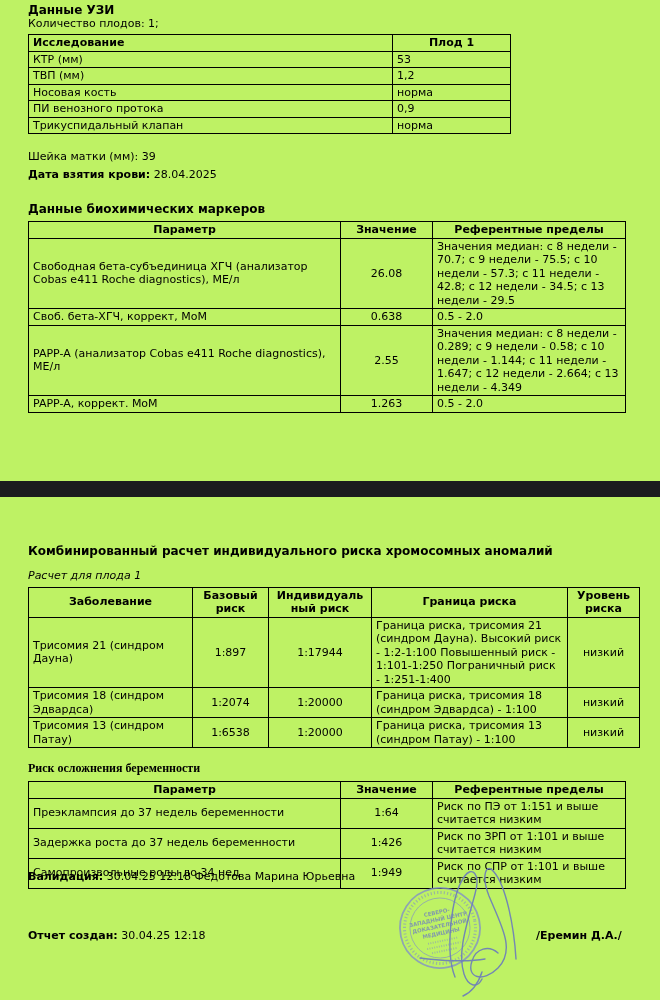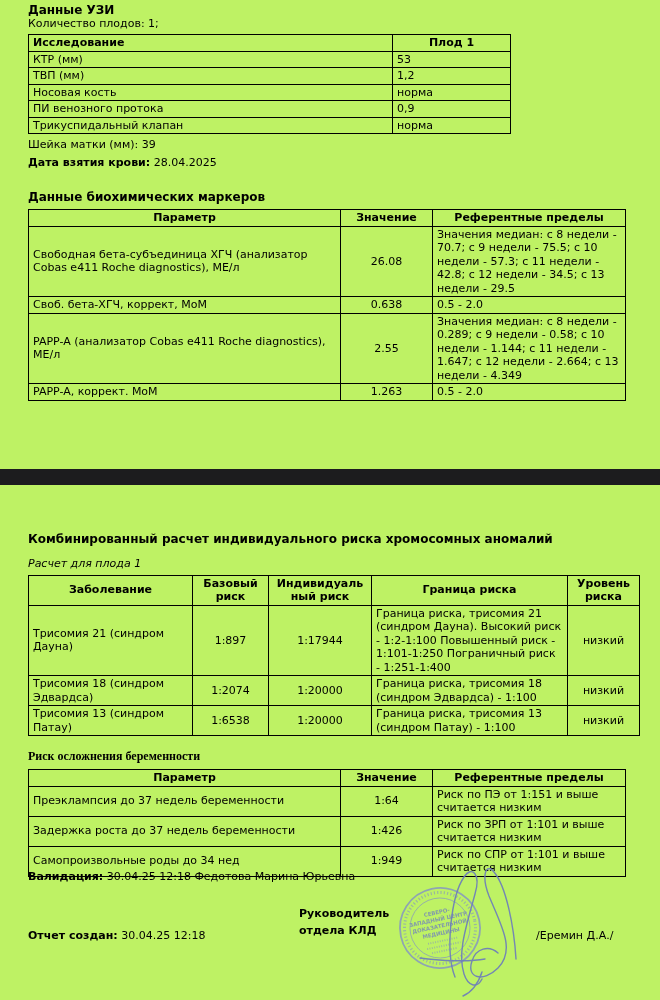--- a/index.html
+++ b/index.html
@@ -13,33 +13,33 @@
   table{border-collapse:collapse;table-layout:fixed;margin:0;}
   td,th{border:1px solid #000;padding:1px 4px;line-height:13.5px;font-size:11px;
         font-weight:normal;text-align:left;vertical-align:middle;word-wrap:break-word;}
   th{font-weight:bold;text-align:center;}
   .c{text-align:center;}
 
   .t-uzi{width:482px;margin-top:4px;}
   .t-biochem,.t-compl{width:597px;margin-top:5px;}
   .t-risk{width:611px;margin-top:5px;}
 
-  .mt-cervix{margin-top:4px;}
+  .mt-cervix{margin-top:16px;}
   .mt-blood{margin-top:5px;}
   .h-biochem{margin-top:21px;}
   .black-bar{width:660px;height:16px;background:#1c1c1e;margin-left:-28px;margin-top:68px;}
   .h-combined{margin-top:47px;}
   .subtitle{margin-top:11px;font-style:italic;}
   .h-compl{margin-top:13px;font-family:Liberation Serif, serif;}
 
   .footer-abs{position:absolute;white-space:nowrap;}
   .f-validation{left:28px;top:859px;}
   .f-report{left:28px;top:918px;}
   .f-head{left:299px;top:905px;width:140px;font-weight:bold;line-height:17px;white-space:normal;}
-  .f-name{left:536px;top:918px;font-weight:normal;}
+  .f-name{left:536px;top:918px;font-weight:bold;}
   .f-sig{left:385px;top:862px;width:210px;height:136px;}
 </style>
 </head>
 <body>
 
 <div class="page">
   <div class="content">
 
     <p class="sec-title">Данные УЗИ</p>
     <p class="plain">Количество плодов: 1;</p>
@@ -192,24 +192,20 @@
         <td>Риск по СПР от 1:101 и выше считается низким</td>
       </tr>
     </tbody>
       </table>
   </div>
 
   <p class="footer-abs f-validation"><span class="bold">Валидация:</span> <span>30.04.25 12:18  Федотова Марина Юрьевна</span></p>
 
   <p class="footer-abs f-report"><span class="bold">Отчет создан:</span> <span>30.04.25 12:18</span></p>
 
-  <div class="footer-abs f-head">
-    <div>Руководитель</div>
-    <div>отдела КЛД</div>
-  </div>
 
   <svg class="footer-abs f-sig" viewBox="0 0 210 136">
     <g transform="rotate(-12 55 66)" stroke="#8392c6" fill="none" opacity="0.8">
       <circle cx="55" cy="66" r="40" stroke-width="1.8"></circle>
       <circle cx="55" cy="66" r="30" stroke-width="0.8"></circle>
       <circle cx="55" cy="66" r="35.5" stroke-width="3" stroke-dasharray="1.2,2.1" opacity="0.75"></circle>
       <g stroke="none" fill="#7383bd" font-family="DejaVu Sans, sans-serif" font-size="5.4" font-weight="bold" text-anchor="middle">
         <text x="55" y="52">СЕВЕРО-</text>
         <text x="55" y="59">ЗАПАДНЫЙ ЦЕНТР</text>
         <text x="55" y="66">ДОКАЗАТЕЛЬНОЙ</text>

